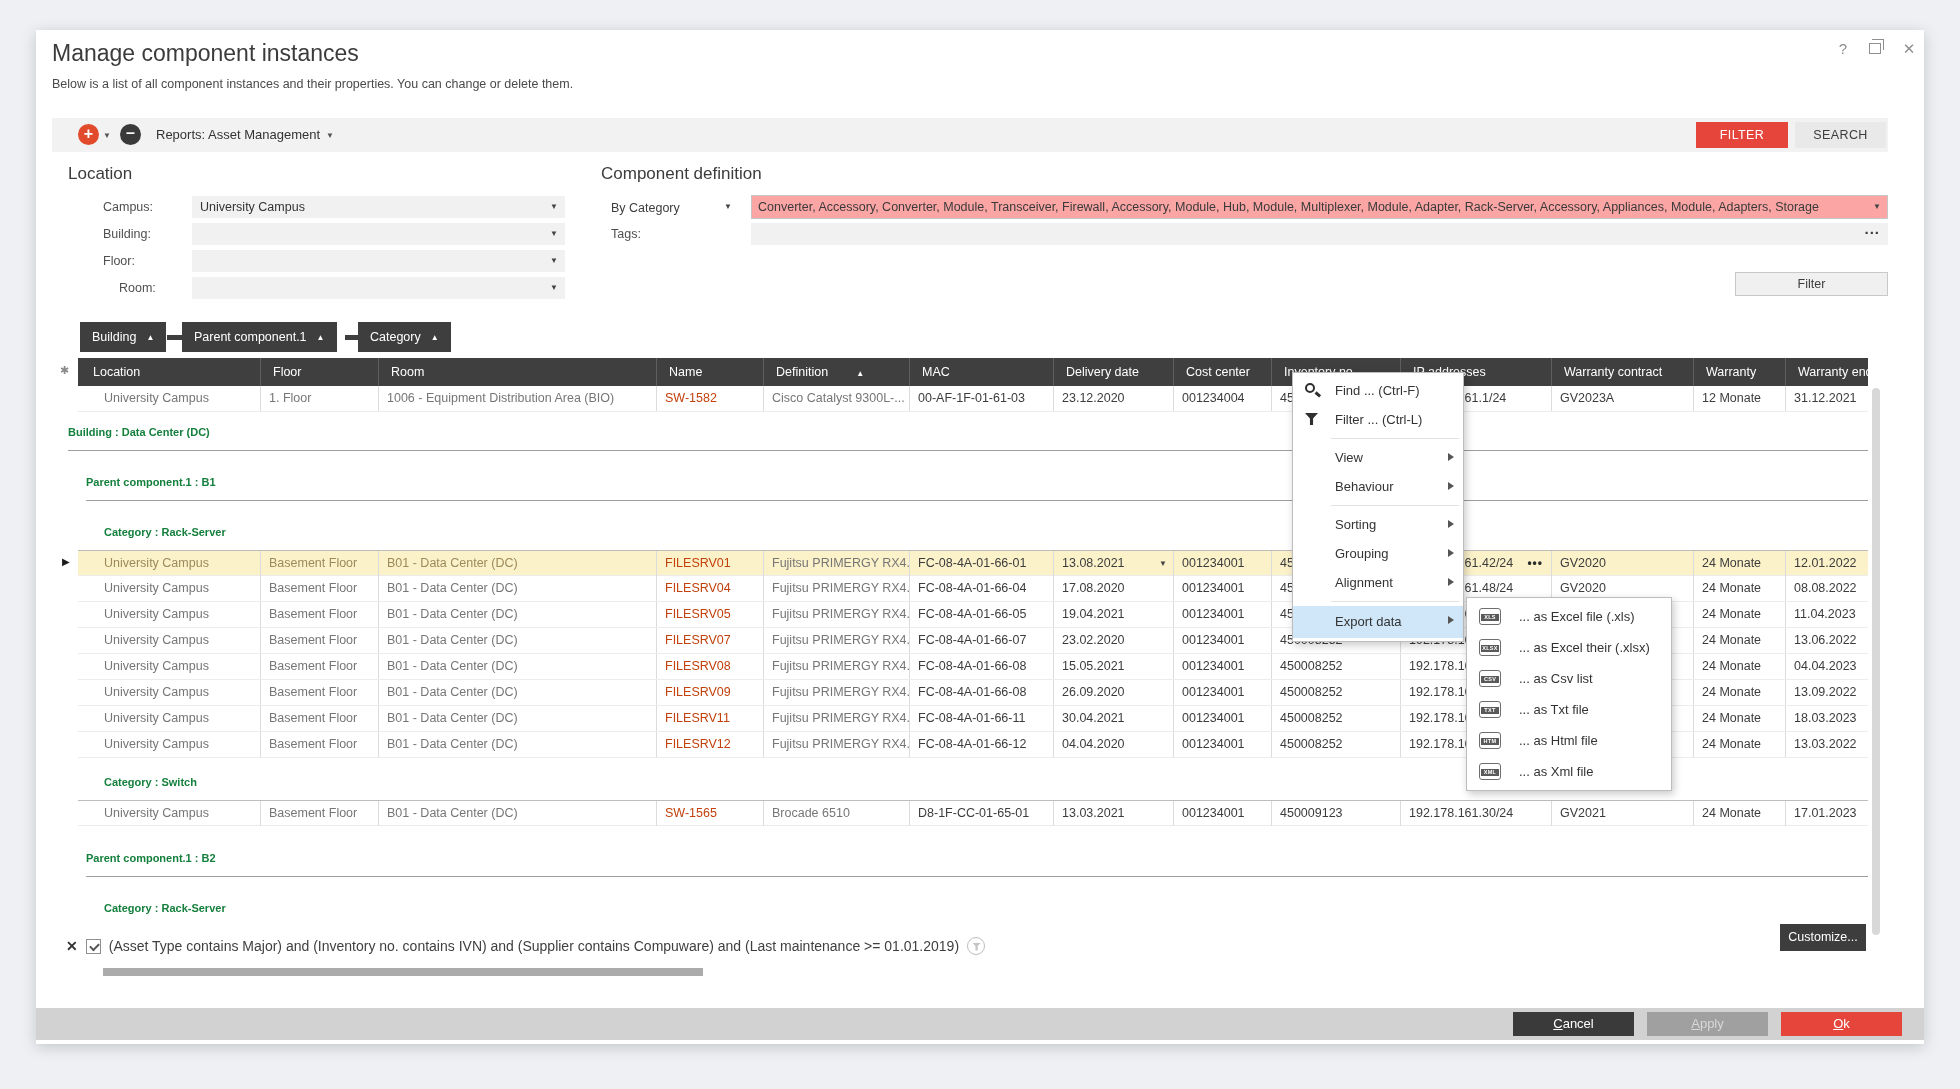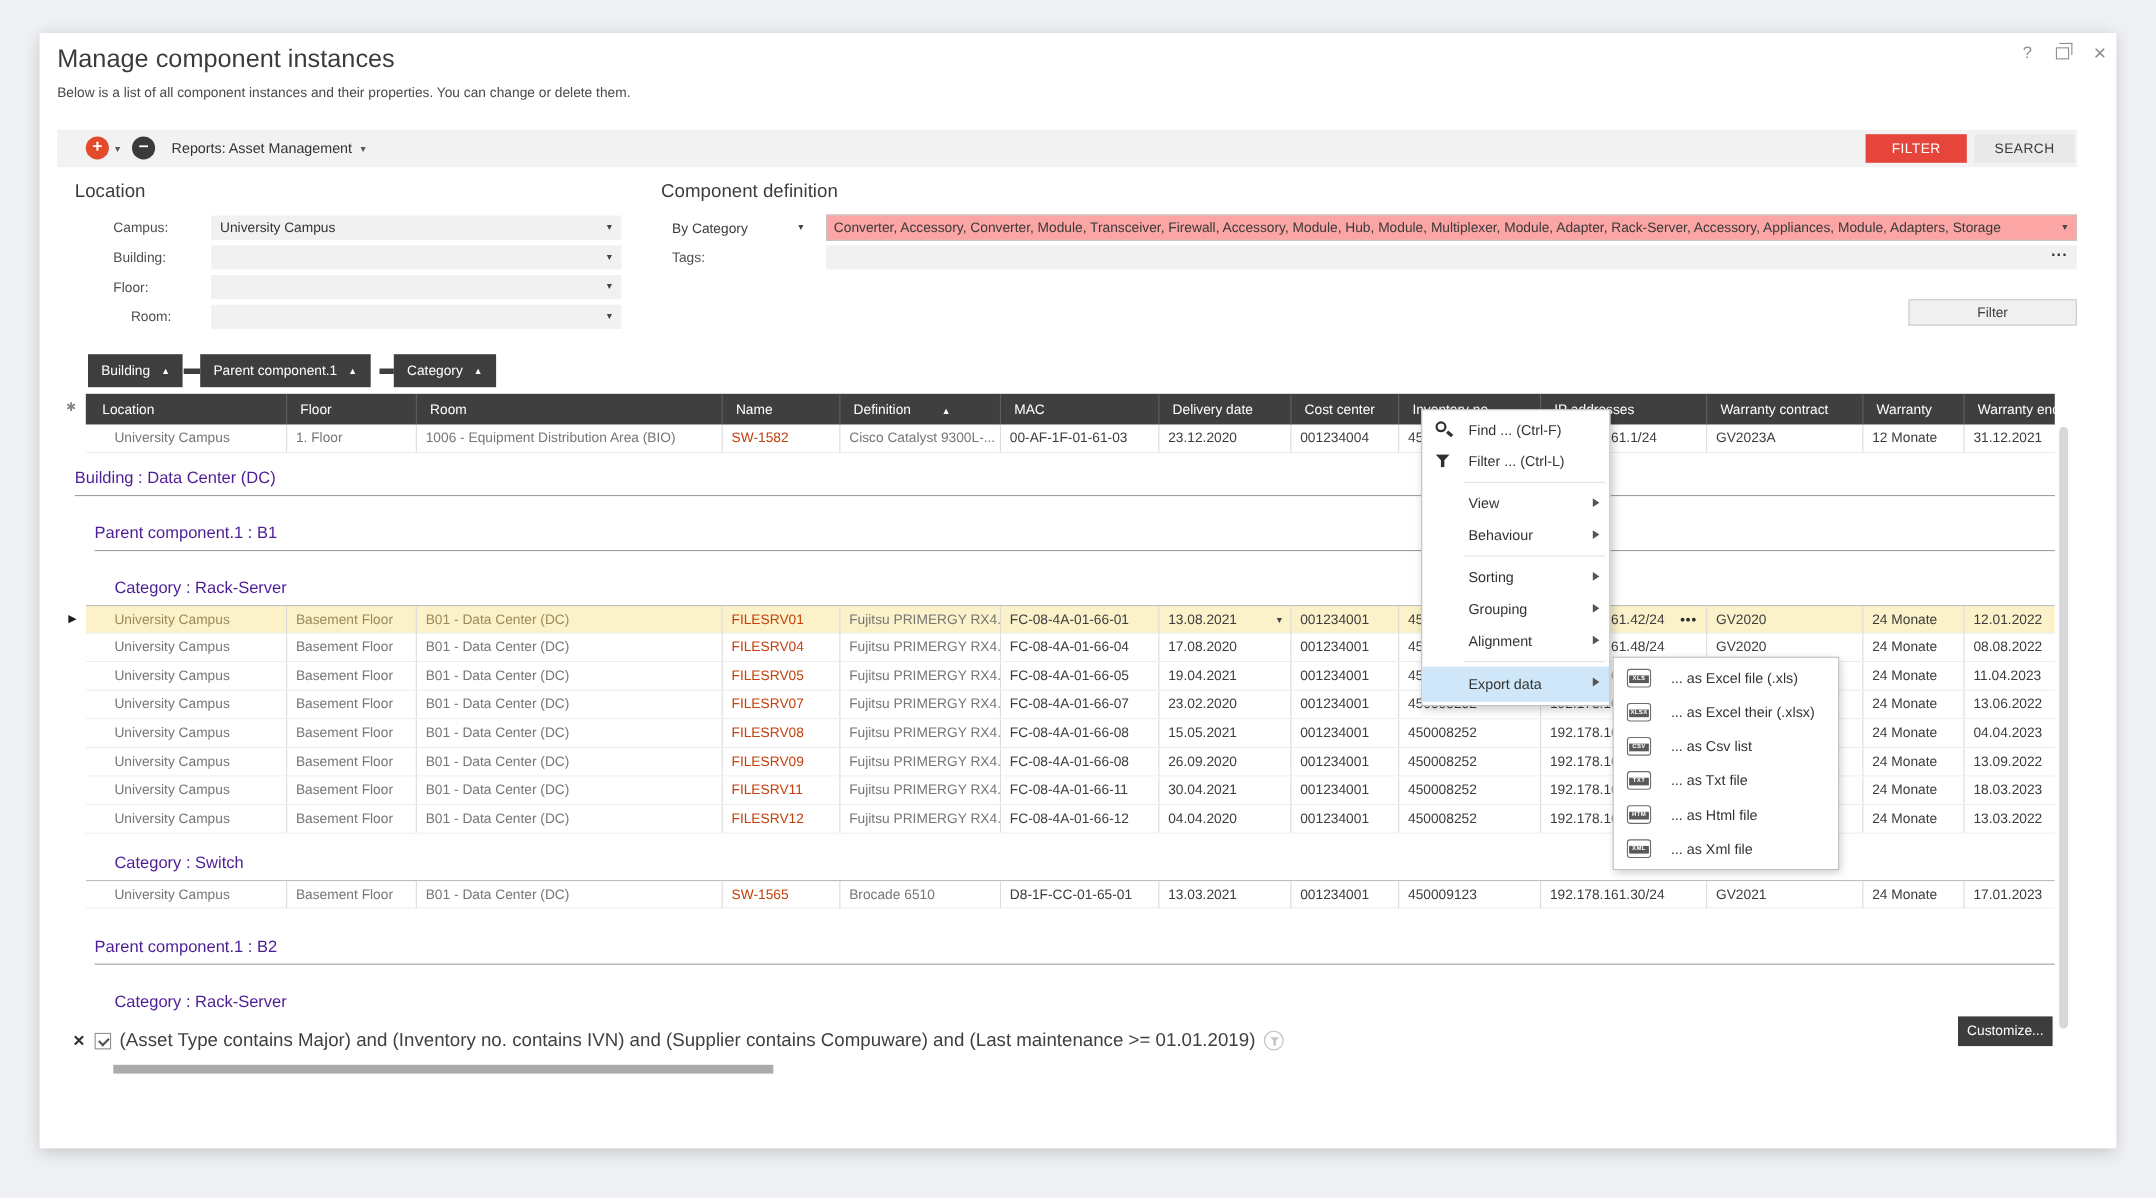--- a/index.html
+++ b/index.html
@@ -50,34 +50,34 @@
   .rowbox { position:absolute; left:42px; width:1790px; overflow:hidden; white-space:nowrap; }
   .trow { height:26px; background:#fff; border-bottom:1px solid #ececec; font-size:0; white-space:nowrap; }
   .trow.first { border-top:1px solid #bdbdbd; }
   .trow.sel { background:#fcf2ca; }
   .td { display:inline-block; height:25px; font-size:12.5px; line-height:25px; padding-left:8px; border-right:1px solid #dcdcdc; overflow:hidden; white-space:nowrap; vertical-align:top; position:relative; }
   .td.cg { color:#767676; } .td.cd { color:#3c3c3c; } .td.cn { color:#c2410c; }
   .td.ct { color:#9c8a5b; }
   .td.loc { padding-left:26px; }
   .td .cellcar { position:absolute; right:6px; top:0; font-size:8px; color:#444; line-height:25px; }
   .td .celldots { position:absolute; right:8px; top:0; font-size:12px; font-weight:bold; color:#2c2c2c; line-height:25px; letter-spacing:1px; }
-  .grp { position:absolute; font-size:15px; font-weight:normal; color:#4c1d95; white-space:nowrap; }
+  .grp { position:absolute; font-size:11px; font-weight:bold; color:#15803d; white-space:nowrap; }
   .gline { position:absolute; height:1px; background:#9e9e9e; }
   .rowarrow { position:absolute; left:26px; top:526px; font-size:10px; color:#1d1d1d; }
 
   
   .vscroll { position:absolute; left:1836px; top:358px; width:8px; height:547px; background:#d8d8d8; border-radius:4px; }
   .hscroll { position:absolute; left:67px; top:938px; width:600px; height:8px; background:#ababab; }
 
   
   .fbar { position:absolute; left:30px; top:906px; height:20px; display:flex; align-items:center; gap:8px; }
   .fx { font-size:14px; color:#333; font-weight:bold; line-height:16px; }
   .cbx { width:15px; height:15px; background:#fff; border:1px solid #8f8f8f; position:relative; }
   .cbx:after { content:""; position:absolute; left:3px; top:3px; width:7px; height:4px; border-left:2px solid #555; border-bottom:2px solid #555; transform:rotate(-45deg); }
-  .fexpr { font-size:17px; color:#3f3f3f; white-space:nowrap; }
+  .fexpr { font-size:14px; color:#3f3f3f; white-space:nowrap; }
   .fcirc { width:18px; height:18px; border-radius:50%; border:1px solid #bdbdbd; position:relative; }
   .fcirc .mini { position:absolute; left:4px; top:4.5px; width:9px; height:8px; background:#c4c4c4; clip-path:polygon(0 0,100% 0,62% 45%,62% 100%,38% 100%,38% 45%); }
 
   .btn-customize { position:absolute; left:1744px; top:894px; width:86px; height:27px; background:#3d3d3d; color:#fff; font-size:12.5px; text-align:center; line-height:27px; }
 
   
   .footer { position:absolute; left:0; top:978px; width:1888px; height:32px; background:#d2d2d2; }
   .fbtn { position:absolute; top:4px; width:121px; height:24px; font-size:13px; text-align:center; line-height:24px; }
   .fbtn u { text-decoration:underline; }
   .b-cancel { left:1477px; background:#3a3a3a; color:#fff; }
@@ -221,14 +221,19 @@
           <i>TXT</i>
         </span><span>... as Txt file</span></div>
       <div class="smi"><span class="badge">
           <i>HTM</i>
         </span><span>... as Html file</span></div>
       <div class="smi"><span class="badge">
           <i>XML</i>
         </span><span>... as Xml file</span></div>
     </div>
 
+  <div class="footer">
+    <div class="fbtn b-cancel"><u>C</u><span>ancel</span></div>
+    <div class="fbtn b-apply"><u>A</u><span>pply</span></div>
+    <div class="fbtn b-ok"><u>O</u><span>k</span></div>
+  </div>
 
 </div>
 
 </body></html>

